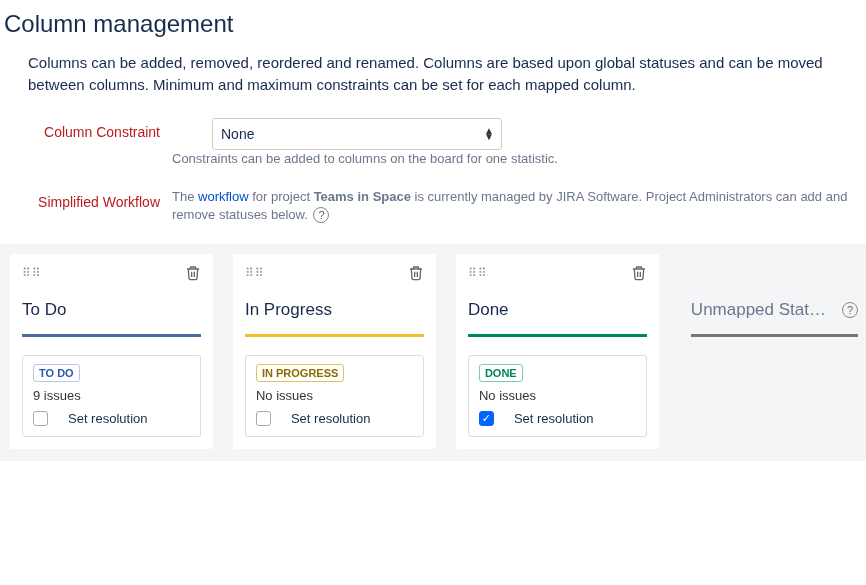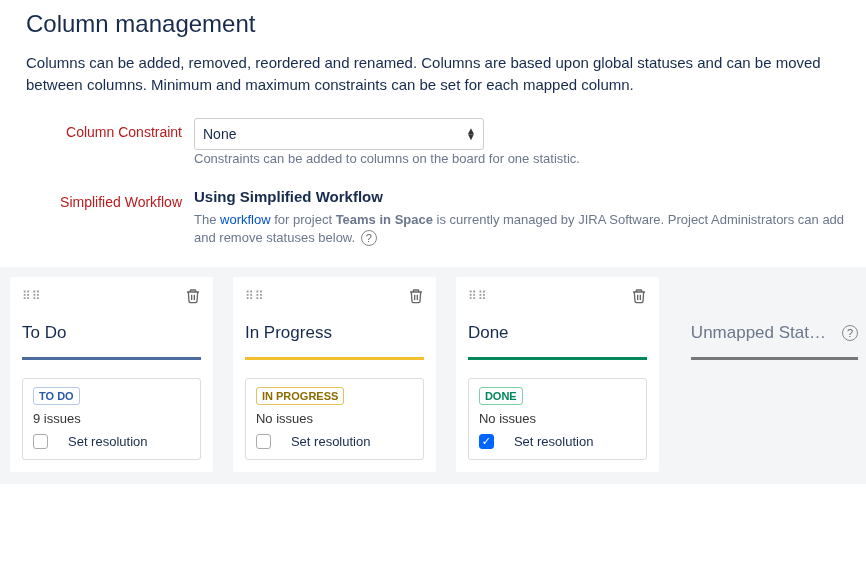--- a/index.html
+++ b/index.html
@@ -3,50 +3,52 @@
   <meta charset="utf-8">
   <style>
     * { box-sizing: border-box; margin: 0; padding: 0; }
     body {
       font-family: -apple-system, BlinkMacSystemFont, "Segoe UI", Helvetica, Arial, sans-serif;
       font-size: 14px;
       color: #172b4d;
       background: #fff;
       width: 866px;
     }
-    .page { padding: 10px 18px 0 26px; }
+    .page { padding: 10px 18px 0 4px; }
     h1 {
       font-size: 24px;
       font-weight: 500;
       color: #172b4d;
       margin-bottom: 14px;
     }
     .desc {
       font-size: 15px;
       color: #172b4d;
       line-height: 1.45;
       margin-bottom: 22px;
+      margin-left: 24px;
     }
     .form-row {
       display: flex;
       align-items: flex-start;
       margin-bottom: 20px;
     }
     .form-label {
       width: 168px;
       text-align: right;
       padding-right: 12px;
       padding-top: 6px;
       color: #b91c1c;
       font-size: 14px;
     }
     .form-content { flex: 1; }
     .select-wrap {
       position: relative;
       display: inline-block;
+      margin-left: 40px;
     }
     select {
       appearance: none;
       -webkit-appearance: none;
       width: 290px;
       height: 32px;
       padding: 4px 24px 4px 8px;
       border: 1px solid #ccc;
       border-radius: 3px;
       background: #fff;
@@ -228,21 +230,20 @@
         </select>
         <div class="select-arrows">▲<br>▼</div>
       </div>
       <div class="helper">Constraints can be added to columns on the board for one statistic.</div>
     </div>
   </div>
 
   <div class="form-row">
     <div class="form-label">Simplified Workflow</div>
     <div class="form-content">
-      <div class="workflow-title">Using Simplified Workflow</div>
       <div class="helper">
         <span>The </span><span class="link">workflow</span><span> for project </span><span class="bold">Teams in Space</span><span> is currently managed by JIRA Software. Project Administrators can add and remove statuses below. </span><span class="help-icon">?</span>
       </div>
     </div>
   </div>
 
 </div>
 
 <div class="board-area" id="board">
     <div class="col">

